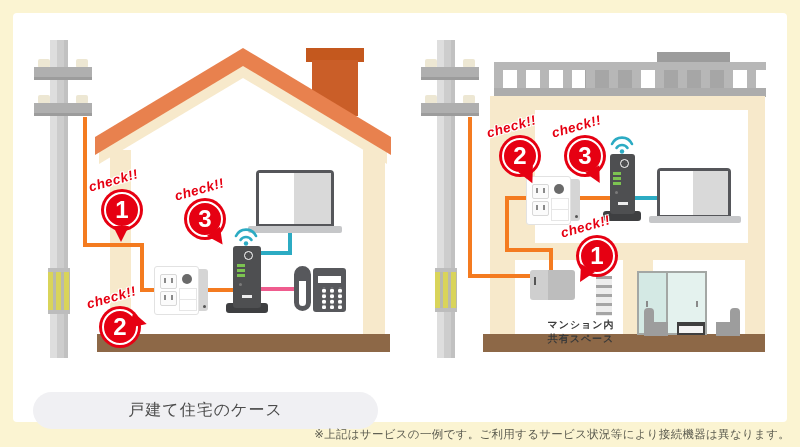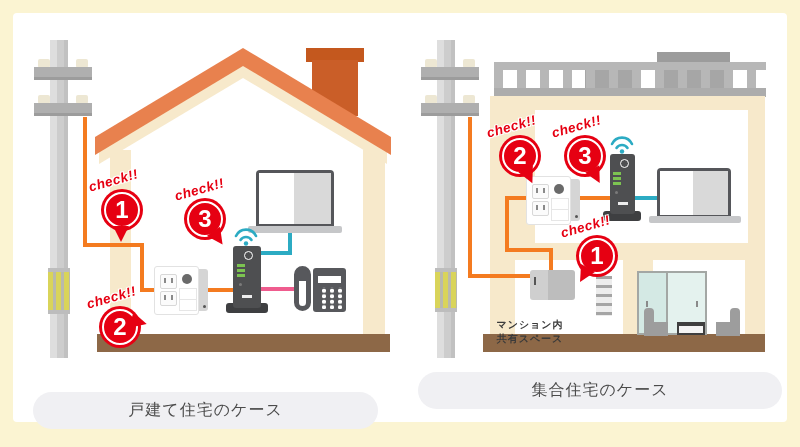--- a/index.html
+++ b/index.html
@@ -193,21 +193,21 @@
 
   <div class="abs" style="left:657px;top:168px;width:74px;height:50px;background:#55565A;border-radius:4px 4px 0 0;">
     <div class="abs" style="left:3px;top:3px;right:3px;bottom:3px;background:linear-gradient(90deg,#fff 0 48%,#D9D9D9 48%);"></div>
   </div>
   <div class="abs" style="left:649px;top:216px;width:92px;height:7px;background:#C6C7C9;border-radius:2px;"></div>
 
   <div class="abs" style="left:530px;top:270px;width:45px;height:30px;background:linear-gradient(90deg,#CFCFCF 0 40%,#BDBDBD 40%);border-radius:3px;">
     <span class="abs" style="left:4px;top:7px;width:2px;height:8px;background:#555;"></span>
   </div>
   <div class="abs" style="left:596px;top:276px;width:16px;height:40px;background:repeating-linear-gradient(180deg,#A5A5A5 0 3px,#EDEDED 3px 9px);"></div>
-  <div class="shared-label" style="left:488px;top:318px;width:84px;">
+  <div class="shared-label" style="left:539px;top:318px;width:84px;">
     <div>マンション内</div>
     <div>共有スペース</div>
   </div>
 
   <div class="abs" style="left:637px;top:271px;width:70px;height:64px;background:#E4F2EE;border:2px solid #A3A7A4;box-sizing:border-box;">
     <span class="abs" style="left:0;top:0;width:27px;height:60px;background:#D4E9E4;border-right:2px solid #A3A7A4;"></span>
     <span class="abs" style="left:7px;top:28px;width:2px;height:6px;background:#8A8A8A;"></span>
     <span class="abs" style="right:7px;top:28px;width:2px;height:6px;background:#8A8A8A;"></span>
   </div>
   <div class="abs" style="left:644px;top:308px;width:24px;height:28px;">
@@ -231,17 +231,15 @@
     <span class="num">2</span>
   </div>
   <div class="check-label" style="left:486px;top:119px;">check!!</div>
 
   <div class="badge" style="left:564px;top:135px;">
     <span class="btail" style="left:24px;top:33px;transform:rotate(-28deg);"></span>
     <span class="num">3</span>
   </div>
   <div class="check-label" style="left:551px;top:119px;">check!!</div>
 
-  <div class="pill" style="left:418px;top:372px;width:364px;">
-    <span>集合住宅のケース</span>
-  </div>
-
+
+  <div class="footnote">※上記はサービスの一例です。ご利用するサービス状況等により接続機器は異なります。</div>
 </div>
 
 </body></html>

